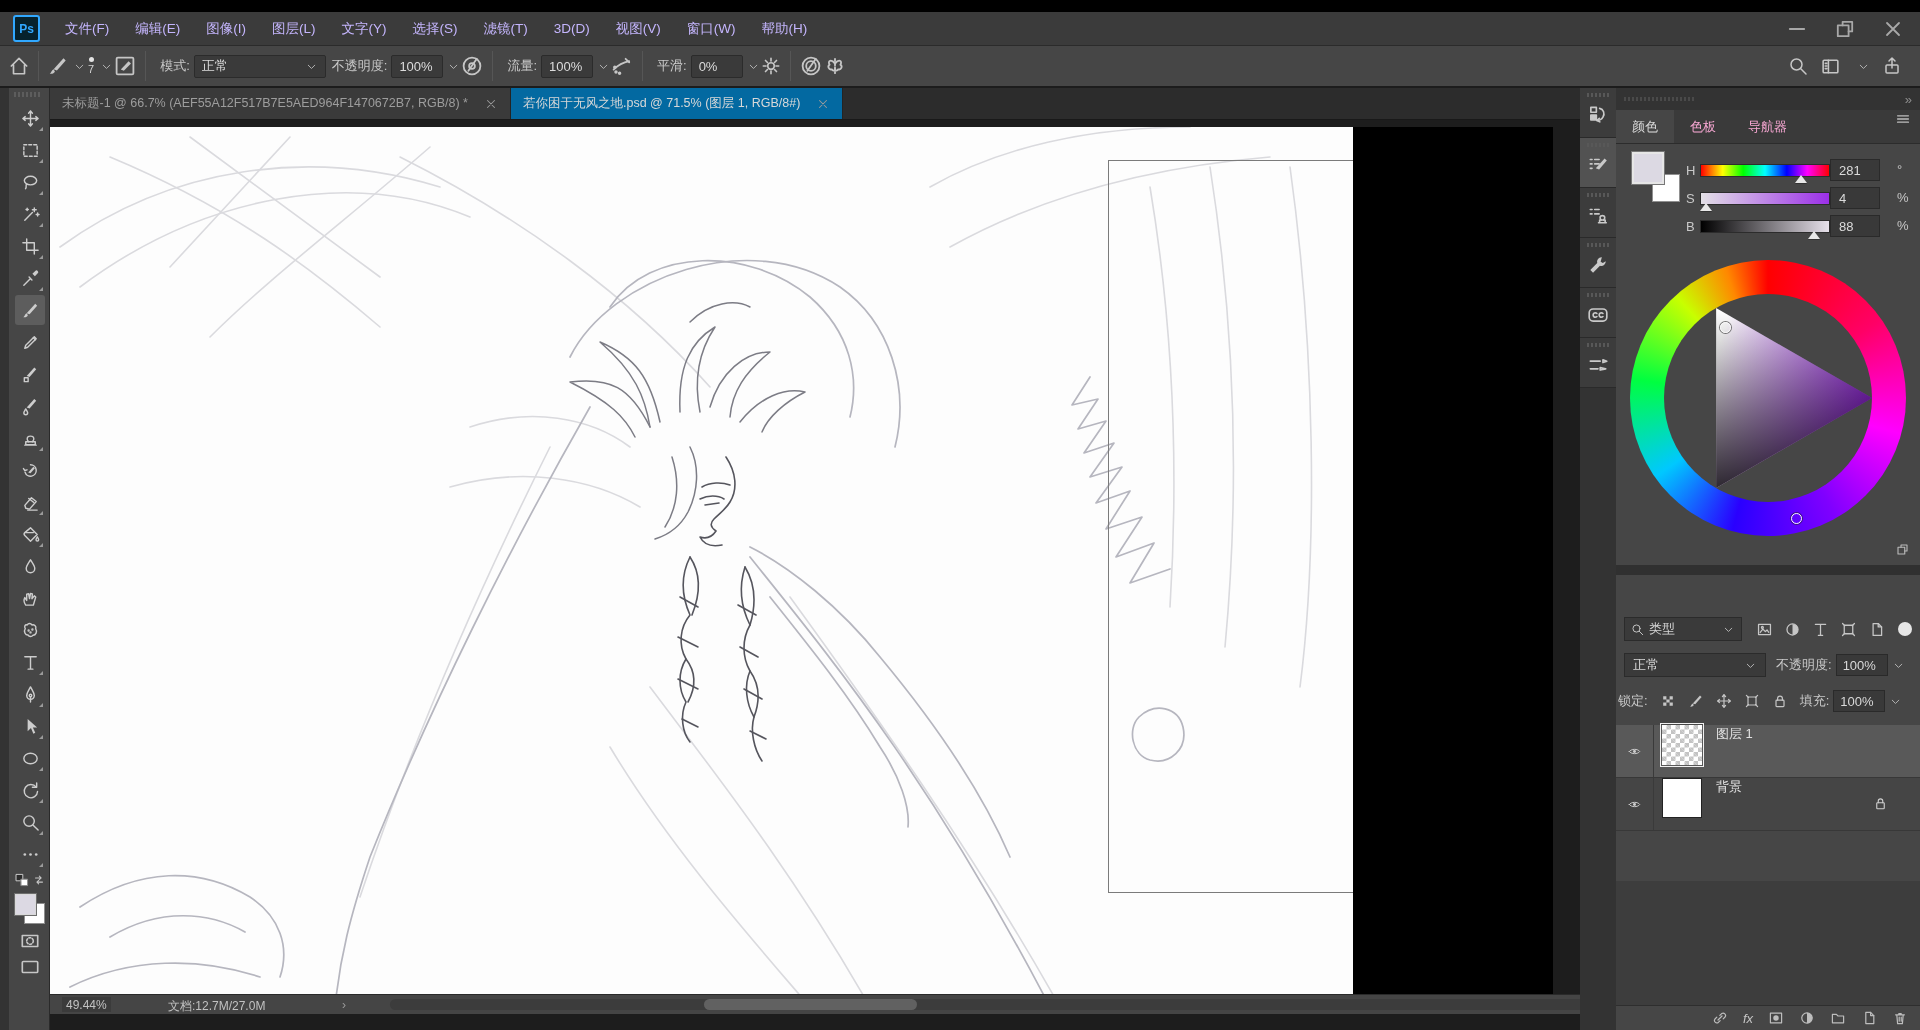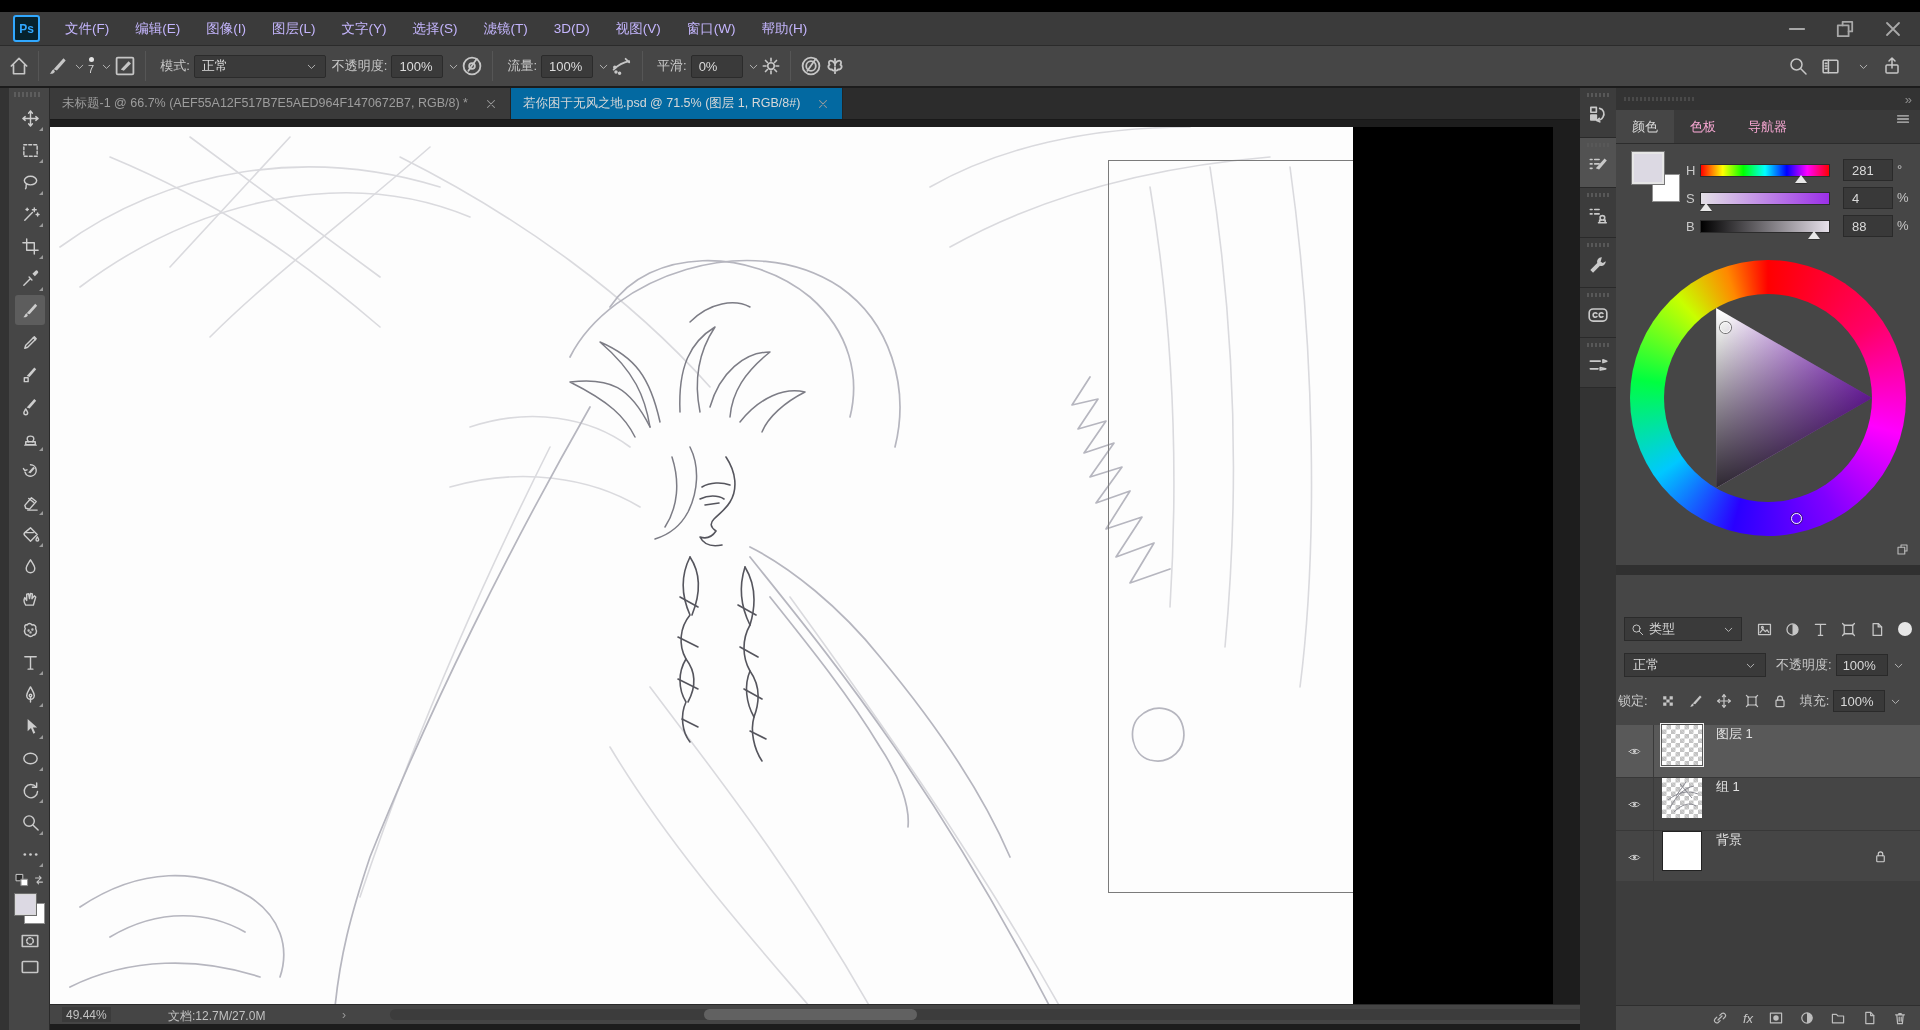--- a/index.html
+++ b/index.html
@@ -39,21 +39,21 @@
   .tools{position:absolute;left:11px;top:14px;width:38px;display:flex;flex-direction:column;align-items:center}
   .tool{width:30px;height:30px;margin:1px 0;border-radius:3px;display:flex;align-items:center;justify-content:center;position:relative}
   .tool .ic{width:19px;height:19px;color:#cdcdcd}
   .tool.sel{background:#5d5d5d}
   .tool .corner{position:absolute;right:2px;bottom:2px;width:0;height:0;border-left:4px solid transparent;border-bottom:4px solid #9a9a9a}
   .toolxtra{width:30px;display:flex;align-items:center;justify-content:center;margin:2px 0}
   .fgbg{position:relative;width:30px;height:30px;margin:4px 0}
   .fgbg .bg{position:absolute;right:0;bottom:0;width:19px;height:19px;background:#ffffff;border:1px solid #8f8f8f}
   .fgbg .fg{position:absolute;left:0;top:0;width:19px;height:19px;border:1px solid #d9d9d9;outline:1px solid #6d6d6d}
   
-  .docarea{position:absolute;left:50px;top:88px;width:1716px;bottom:6px;background:#1d1d1d}
+  .docarea{position:absolute;left:50px;top:88px;width:1716px;bottom:16px;background:#1d1d1d}
   .tabbar{position:absolute;left:0;top:0;right:0;height:32px;background:#2c2c2c;display:flex;border-bottom:1px solid #191919;box-sizing:border-box}
   .tab{display:flex;align-items:center;padding:0 12px;font-size:12.5px;background:#3a3a3a;color:#9d9d9d;
        border-right:1px solid #242424;white-space:nowrap;box-sizing:border-box}
   .tab.active{background:#0369a1;color:#d8d8d8}
   .tabclose{margin-left:16px;width:14px;height:14px;color:#9a9a9a}
   .viewport{position:absolute;left:0;top:32px;right:0;bottom:20px;overflow:hidden}
   .canvaswhite{position:absolute;left:0;top:7px;width:1303px;height:883px;background:#fdfdfd}
   .canvasblack{position:absolute;left:1303px;top:7px;width:200px;height:883px;background:#000}
   .guiderect{position:absolute;left:1058px;top:33px;width:245px;height:731px;border:1px solid #7b7b7b}
   .vscroll{position:absolute;right:8px;top:0;width:15px;height:872px;background:#2d2d2d;border:1px solid #242424;box-sizing:border-box}
@@ -82,21 +82,21 @@
   
   #colorpanel{top:22px;height:455px}
   .swatches{position:absolute;left:14px;top:40px;width:56px;height:60px}
   .swatches .b{position:absolute;left:22px;top:24px;width:26px;height:26px;background:#fff;border:1px solid #909090}
   .swatches .f{position:absolute;left:2px;top:2px;width:28px;height:28px;border:2px solid #e6e6e6;outline:1px solid #777}
   .srow{position:absolute;left:70px;height:16px;display:flex;align-items:center}
   .srow .lab{width:14px;color:#c9c9c9}
   .strack{position:relative;width:130px;height:13px;border:1px solid #2c2c2c;box-sizing:border-box}
   .sthumb{position:absolute;bottom:-7px;margin-left:-6px;width:0;height:0;border-left:6px solid transparent;border-right:6px solid transparent;border-bottom:8px solid #e8e8e8;
           filter:drop-shadow(0 1px 0 #333)}
-  .sval{position:absolute;left:227px;width:50px;height:22px;background:#393939;border:1px solid #2a2a2a;display:flex;align-items:center;padding-left:8px;box-sizing:border-box;color:#dadada}
+  .sval{position:absolute;left:214px;width:50px;height:22px;background:#393939;border:1px solid #2a2a2a;display:flex;align-items:center;padding-left:8px;box-sizing:border-box;color:#dadada}
   .sunit{position:absolute;left:281px;color:#c6c6c6}
   .wheelbox{position:absolute;left:14px;top:150px;width:276px;height:276px}
   .ring{position:absolute;inset:0;border-radius:50%;
         background:conic-gradient(from 0deg,#ff0000,#ff0066 55deg,#ff00ff 105deg,#8000ff 150deg,#2a00ff 195deg,#00c8ff 235deg,#00ff40 278deg,#c8ff00 318deg,#ff8800 342deg,#ff0000 360deg)}
   .hole{position:absolute;left:34px;top:34px;width:208px;height:208px;border-radius:50%;background:#464646}
   .tri{position:absolute;left:0;top:0;width:276px;height:276px;
        clip-path:polygon(87.7% 50%,31.2% 17.4%,31.2% 82.6%);
        background:linear-gradient(to bottom,rgba(0,0,0,0) 18%,rgba(0,0,0,.92) 92%),linear-gradient(105deg,#ffffff 32%,#8a00e6 88%)}
   .cind{position:absolute;width:9px;height:9px;border:1.6px solid #fafafa;border-radius:50%;box-shadow:0 0 0 1px rgba(40,40,40,.6)}
   .presize{position:absolute;right:10px;bottom:8px;width:15px;height:15px;color:#b9b9b9}
@@ -894,36 +894,20 @@
         </div>
         <div class="lrow">
           <div class="eyecell">
               <span class="ic">
                 <svg viewBox="0 0 20 20" fill="none" stroke="currentColor" stroke-width="1.5" stroke-linecap="round" stroke-linejoin="round">
                   <path d="M2 10c3-4.5 13-4.5 16 0-3 4.5-13 4.5-16 0z"></path>
                   <circle cx="10" cy="10" r="2.3" fill="currentColor" stroke="none"></circle>
                 </svg>
               </span>
             </div>
-          <div class="lthumb checker">
-            <svg viewBox="0 0 40 40" width="40" height="40" fill="none" stroke="#8b8b93" stroke-width="1">
-              <path d="M8 30 C14 18 22 10 32 8 M6 22 C16 14 26 12 36 16 M12 34 C20 26 28 24 34 28 M18 6 L30 20 M24 4 L14 18"></path>
-            </svg>
-          </div>
-          <span class="lname">组 1</span>
-        </div>
-        <div class="lrow">
-          <div class="eyecell">
-              <span class="ic">
-                <svg viewBox="0 0 20 20" fill="none" stroke="currentColor" stroke-width="1.5" stroke-linecap="round" stroke-linejoin="round">
-                  <path d="M2 10c3-4.5 13-4.5 16 0-3 4.5-13 4.5-16 0z"></path>
-                  <circle cx="10" cy="10" r="2.3" fill="currentColor" stroke="none"></circle>
-                </svg>
-              </span>
-            </div>
           <div class="lthumb" style="background:#fff;border:1px solid #222"></div>
           <span class="lname">背景</span>
           <span class="llock-ic ic">
               <svg viewBox="0 0 20 20" fill="none" stroke="currentColor" stroke-width="1.5" stroke-linecap="round" stroke-linejoin="round">
                 <rect x="5" y="9" width="10" height="8" rx="1"></rect>
                 <path d="M7 9V6.8a3 3 0 0 1 6 0V9"></path>
               </svg>
             </span>
         </div>
       </div>

